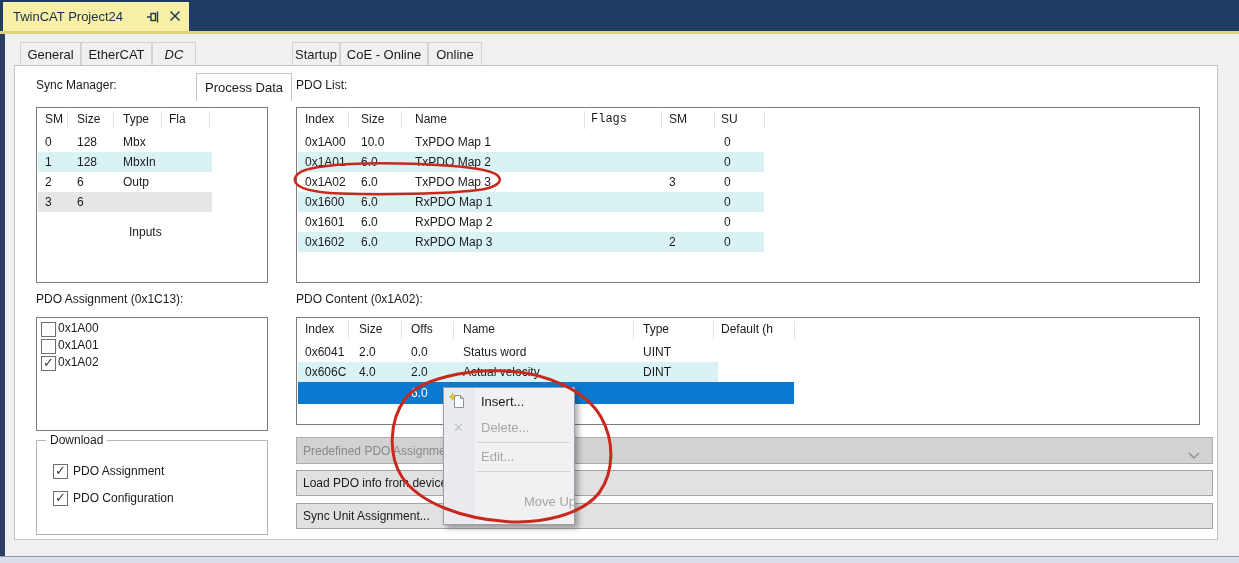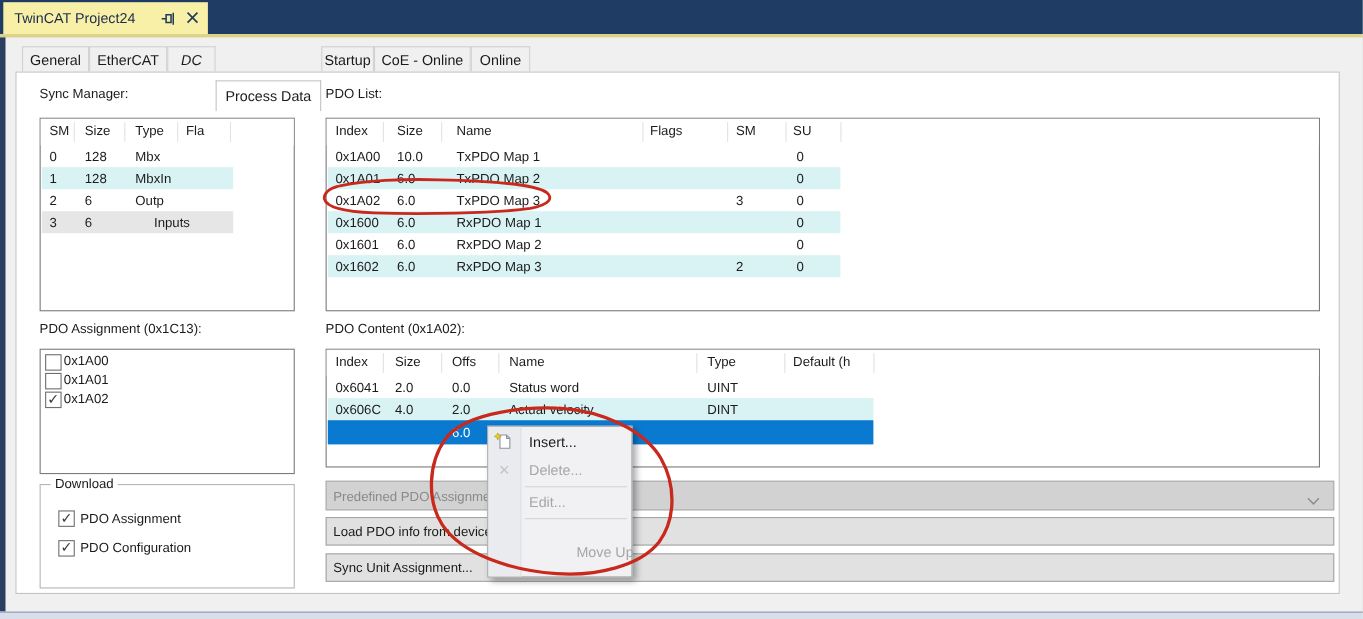--- a/index.html
+++ b/index.html
@@ -116,30 +116,30 @@
       <span style="left:85px;">MbxIn</span>
     </div>
     <div class="lv-row" style="left:1px;top:64px;width:174px;">
       <span style="left:7px;">2</span>
       <span style="left:39px;">6</span>
       <span style="left:85px;">Outp</span>
     </div>
     <div class="lv-row stripe-gray" style="left:1px;top:84px;width:174px;">
       <span style="left:7px;">3</span>
       <span style="left:39px;">6</span>
-      <span style="left:102px;">Inputs</span>
+      <span style="left:91px;margin-top:30px;">Inputs</span>
     </div>
   </div>
 
   <div class="lv" style="left:296px;top:107px;width:904px;height:176px;">
     <div class="lv-h">
       <span style="left:8px;">Index</span>
       <span style="left:64px;">Size</span>
       <span style="left:118px;">Name</span>
-      <span style="left:294px;">Flags</span>
+      <span style="left:294px;font-family:Liberation Mono, monospace;">Flags</span>
       <span style="left:372px;">SM</span>
       <span style="left:424px;">SU</span>
       <div class="vsep" style="left:51px;"></div>
         <div class="vsep" style="left:104px;"></div>
       <div class="vsep" style="left:287px;"></div>
         <div class="vsep" style="left:364px;"></div>
       <div class="vsep" style="left:417px;"></div>
         <div class="vsep" style="left:467px;"></div>
     </div>
     <div class="lv-row" style="left:1px;top:24px;width:466px;">
@@ -210,21 +210,21 @@
       <div class="vsep" style="left:416px;"></div>
         <div class="vsep" style="left:497px;"></div>
     </div>
     <div class="lv-row" style="left:1px;top:24px;width:496px;">
       <span style="left:7px;">0x6041</span>
       <span style="left:61px;">2.0</span>
       <span style="left:113px;">0.0</span>
       <span style="left:165px;">Status word</span>
       <span style="left:345px;">UINT</span>
     </div>
-    <div class="lv-row stripe-cyan" style="left:1px;top:44px;width:496px;">
+    <div class="lv-row stripe-cyan" style="left:1px;top:44px;width:420px;">
       <span style="left:7px;">0x606C</span>
       <span style="left:61px;">4.0</span>
       <span style="left:113px;">2.0</span>
       <span style="left:165px;">Actual velocity</span>
       <span style="left:345px;">DINT</span>
     </div>
     <div class="lv-row sel" style="left:1px;top:64px;width:496px;">
       <span style="left:113px;">6.0</span>
     </div>
   </div>

